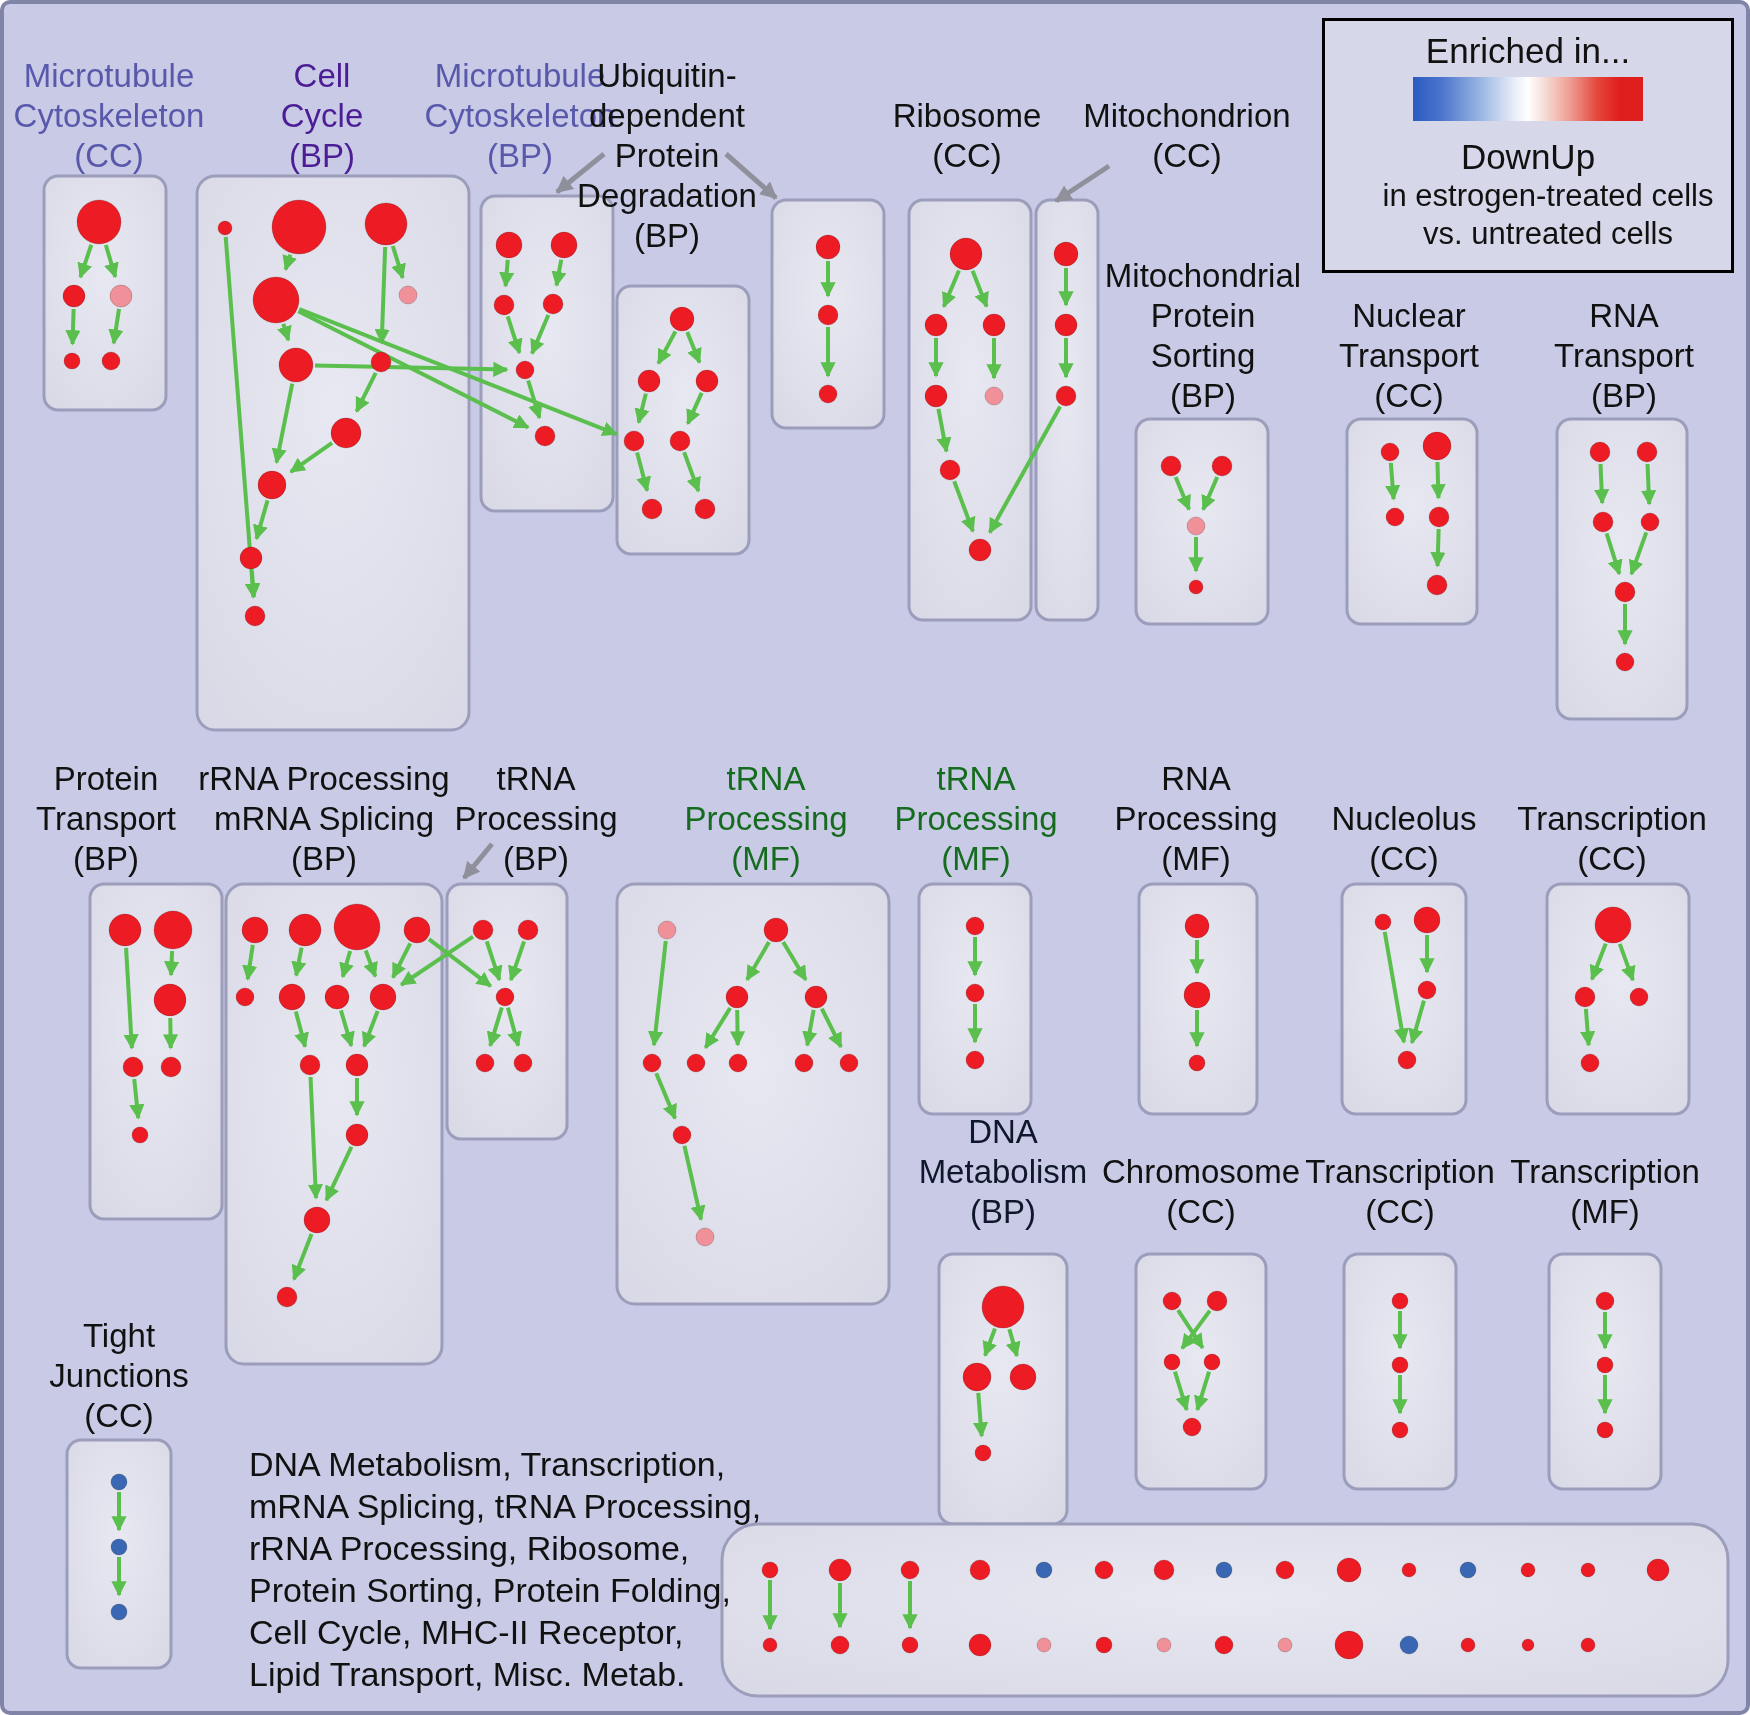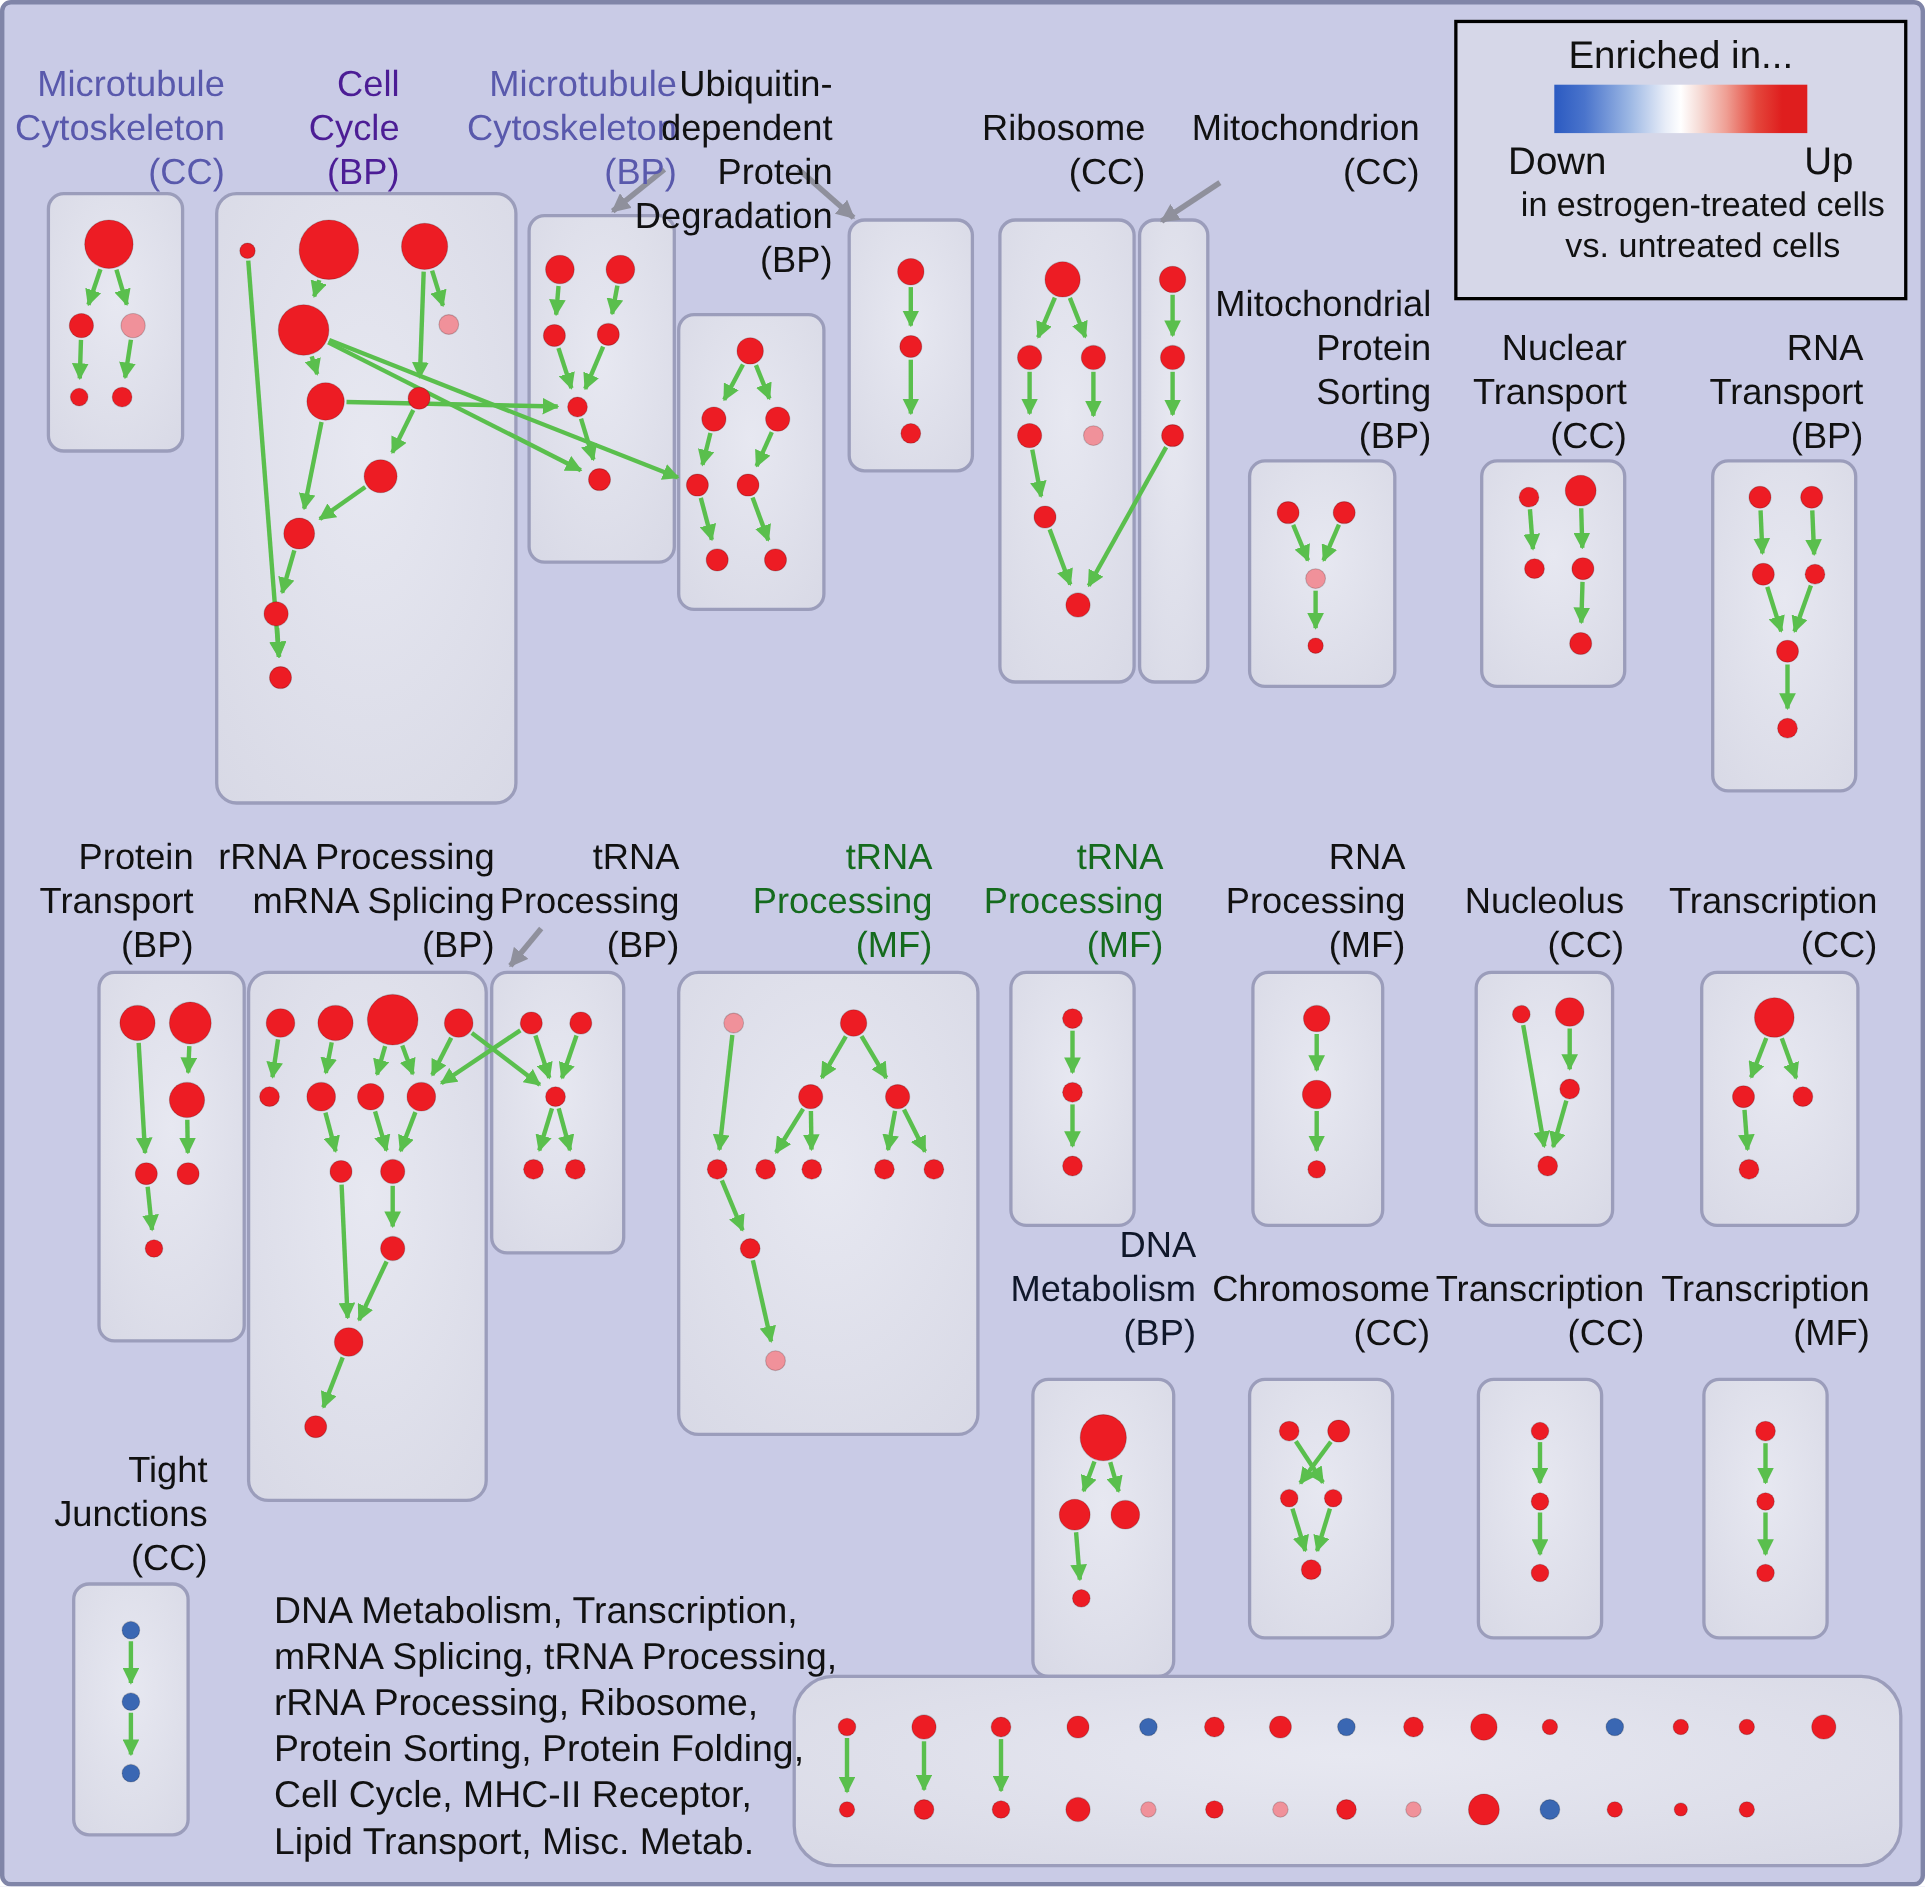--- a/index.html
+++ b/index.html
@@ -3,34 +3,34 @@
 <meta charset="utf-8">
 <style>
   html,body{margin:0;padding:0;background:#ffffff;}
   .figure{
     position:relative;width:1750px;height:1715px;box-sizing:border-box;
     background:#c9cbe6;border:4px solid #8085a8;border-radius:10px;overflow:hidden;
     font-family:"Liberation Sans",sans-serif;color:#111;
   }
   #diagram{position:absolute;left:0;top:0;}
   #labels{position:absolute;left:0;top:0;width:100%;height:100%;pointer-events:none;}
-  .label{position:absolute;font-size:33px;line-height:40px;text-align:right;
+  .label{position:absolute;font-size:33px;line-height:40px;text-align:center;
          transform:translateX(-50%);white-space:nowrap;}
   .label.left-align{transform:none;text-align:left;font-size:34px;line-height:42px;}
   .legend{
     position:absolute;left:1318px;top:14px;width:412px;height:255px;box-sizing:border-box;
     background:#d6d7e8;border:3px solid #000000;text-align:center;
   }
   .legend-title{font-size:35px;margin-top:10px;}
   .legend-gradient{
     width:230px;height:44px;margin:6px auto 0;
     background:linear-gradient(90deg,#2b5ac1 0%,#4a74cc 12%,#9db8e4 30%,#e8edf8 44%,
       #ffffff 50%,#f6ddd8 57%,#ef9f94 68%,#e4473c 80%,#df1e1e 90%);
   }
-  .legend-updown{display:flex;justify-content:space-between;padding:6px 46px 0;font-size:35px;}
+  .legend-updown{display:flex;justify-content:center;padding:16px 46px 0;font-size:35px;}
   .legend-sub{font-size:31px;line-height:38px;padding-left:40px;}
 </style>
 </head>
 <body>
 
 <div class="figure">
   <svg id="diagram" width="1750" height="1715">
       <defs>
         <marker id="ah-green" viewBox="0 0 10 10" refX="9" refY="5" markerWidth="3.8" markerHeight="3.8" orient="auto">
           <path d="M0,0 L10,5 L0,10 z" fill="#5abf4d"></path>

